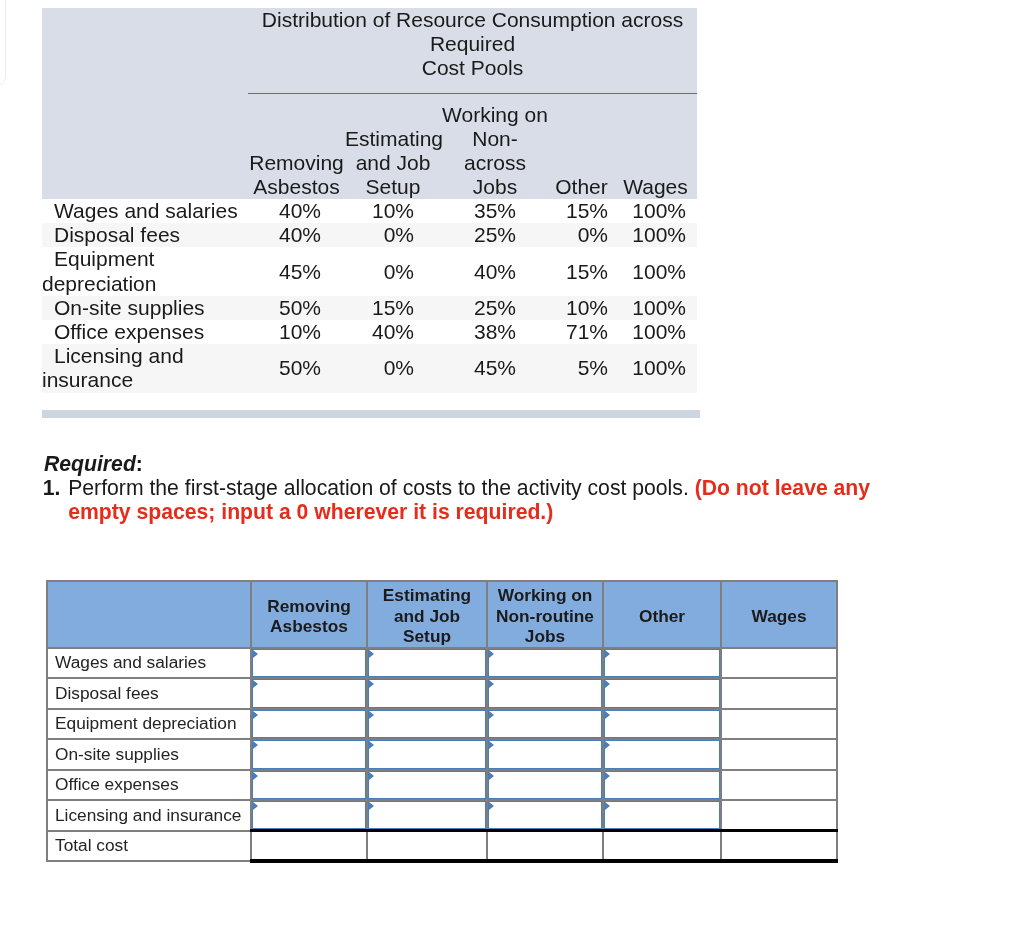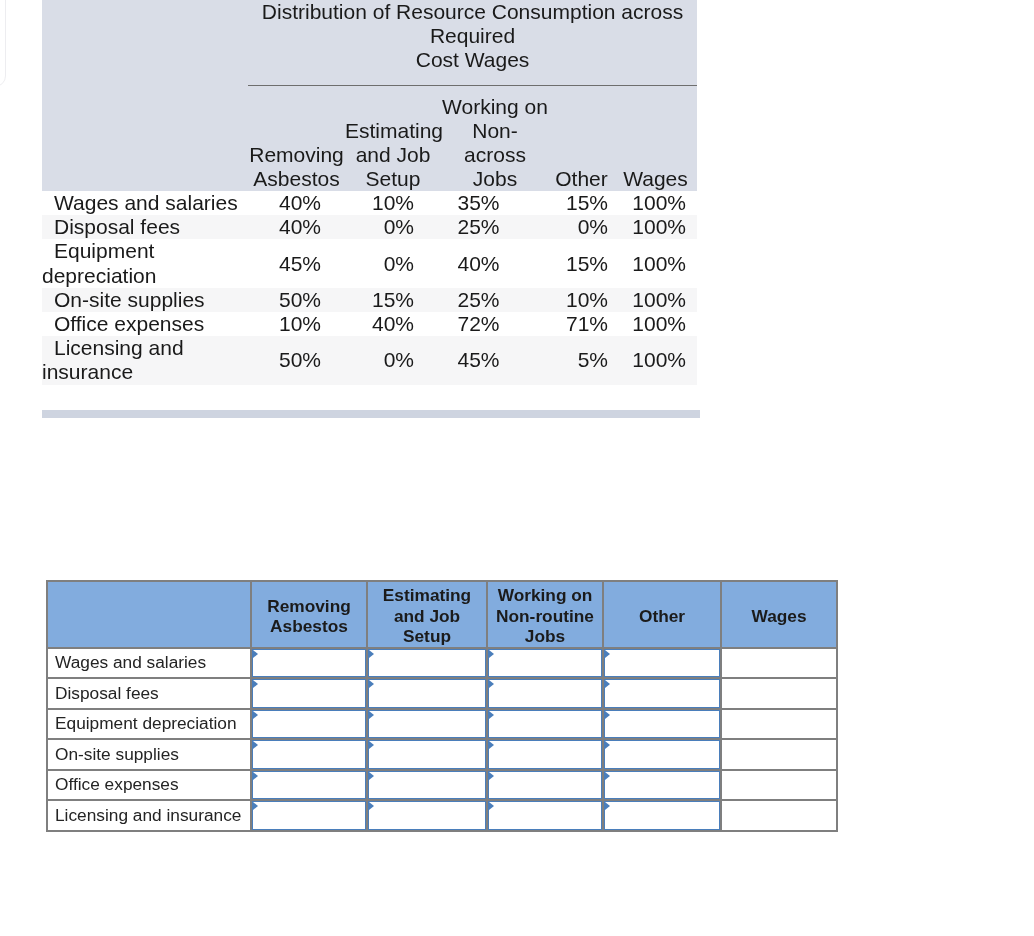--- a/index.html
+++ b/index.html
@@ -8,21 +8,21 @@
        font-family:"Liberation Sans",sans-serif;color:#1a1a1a;
        -webkit-font-smoothing:antialiased;}
   .page{position:relative;width:1034px;height:936px;
         transform:translateZ(0);}
 
   
   .left-card{position:absolute;left:-28px;top:-22px;width:32px;height:107px;
              border:1px solid #ededf0;border-radius:11px;background:#fff;}
 
   
-  .t1-wrap{position:absolute;left:42px;top:0;width:655px;}
+  .t1-wrap{position:absolute;left:42px;top:8px;width:655px;}
   table.t1{border-collapse:collapse;width:655px;table-layout:fixed;
            font-size:21px;line-height:24.2px;}
   table.t1 th,table.t1 td{padding:0;}
   .t1 .c0{width:206px;}
   .t1 .c1{width:97px;}
   .t1 .c2{width:96px;}
   .t1 .c3{width:108px;}
   .t1 .c4{width:65px;}
   .t1 .c5{width:83px;}
 
@@ -32,21 +32,21 @@
   .t1-title .tl{height:24px;line-height:24px;}
   .t1-rule{height:1.6px;background:#6e6e6e;position:relative;top:12.6px;}
   .t1 thead .hd{text-align:center;padding-bottom:0px !important;
                 line-height:24px;height:106px;box-sizing:border-box;}
   .t1 tbody td{background:#ffffff;vertical-align:middle;}
   .t1 tbody tr.alt td{background:#f6f6f7;}
   .t1 .lbl{text-align:left;text-indent:12px;}
   .t1 .num{text-align:right;}
   .t1 .num.n0{padding-right:24px !important;}
   .t1 .num.n1{padding-right:27px !important;}
-  .t1 .num.n2{padding-right:33px !important;text-align:center;}
+  .t1 .num.n2{padding-right:33px !important;}
   .t1 .num.n3{padding-right:6px !important;}
   .t1 .num.n4{padding-right:11px !important;}
   .t1 .rowh{height:24.2px;}
 
   .t1-scrollbar{position:absolute;left:42.2px;top:410.2px;width:657.7px;height:7.5px;
                 background:#ced4e0;}
 
   
   .req{position:absolute;left:44px;top:451.5px;width:830px;
        font-size:21.2px;line-height:24.3px;}
@@ -94,21 +94,21 @@
           <col class="c3">
           <col class="c4">
           <col class="c5">
       </colgroup>
       <thead>
         <tr>
           <th class="t1-spacer"></th>
           <th colspan="5" class="t1-title">
             <div class="tl">Distribution of Resource Consumption across</div>
             <div class="tl">Required</div>
-            <div class="tl">Cost Wages</div>
+            <div class="tl">Cost Pools</div>
             <div class="t1-rule"></div>
           </th>
         </tr>
         <tr>
           <th class="hd"></th>
           <th class="hd">
               <div>Removing</div>
               <div>Asbestos</div>
             </th>
           <th class="hd">
@@ -160,37 +160,44 @@
             <td class="num n0">50%</td>
             <td class="num n1">15%</td>
             <td class="num n2">25%</td>
             <td class="num n3">10%</td>
             <td class="num n4">100%</td>
           </tr>
           <tr class="rowh">
             <td class="lbl">Office expenses</td>
             <td class="num n0">10%</td>
             <td class="num n1">40%</td>
-            <td class="num n2">72%</td>
+            <td class="num n2">38%</td>
             <td class="num n3">71%</td>
             <td class="num n4">100%</td>
           </tr>
           <tr class="rowh alt">
             <td class="lbl">Licensing and insurance</td>
             <td class="num n0">50%</td>
             <td class="num n1">0%</td>
             <td class="num n2">45%</td>
             <td class="num n3">5%</td>
             <td class="num n4">100%</td>
           </tr>
         </tbody>
     </table>
   </div>
   <div class="t1-scrollbar"></div>
 
+  <div class="req">
+    <div class="req-title"><span>Required</span><span class="colon">:</span></div>
+    <div class="req-item">
+      <span class="req-num">1.</span><span>Perform the first-stage allocation of costs to the activity cost pools.</span>
+      <span class="red">(Do not leave any empty spaces; input a 0 wherever it is required.)</span>
+    </div>
+  </div>
 
   <table class="t2">
     <colgroup>
       <col style="width:204px">
         <col style="width:116px">
         <col style="width:120px">
       <col style="width:116px">
         <col style="width:118px">
         <col style="width:116px">
     </colgroup>
@@ -357,16 +364,24 @@
               <input type="text" style="">
             </div>
           </td>
           <td class="cell">
             <div class="inp">
               <input type="text" style="">
             </div>
           </td>
           <td class="cell tot"></td>
         </tr>
+        <tr class="total">
+          <td class="lab">Total cost</td>
+          <td class="totcell"></td>
+          <td class="totcell"></td>
+          <td class="totcell"></td>
+          <td class="totcell"></td>
+          <td class="totcell"></td>
+        </tr>
       </tbody>
   </table>
 
 </div>
 
 </body></html>

